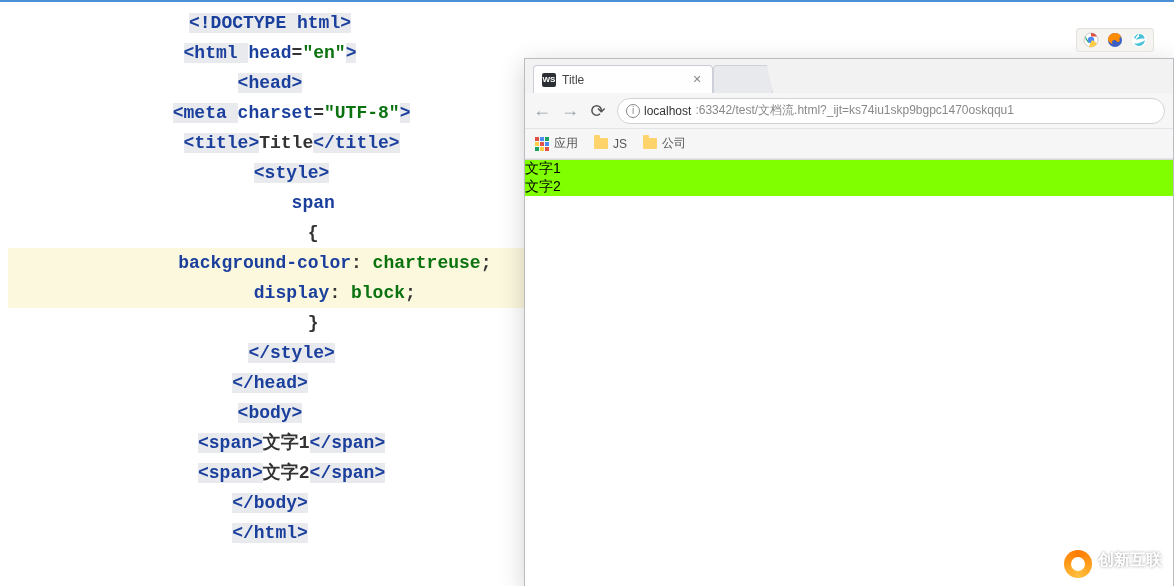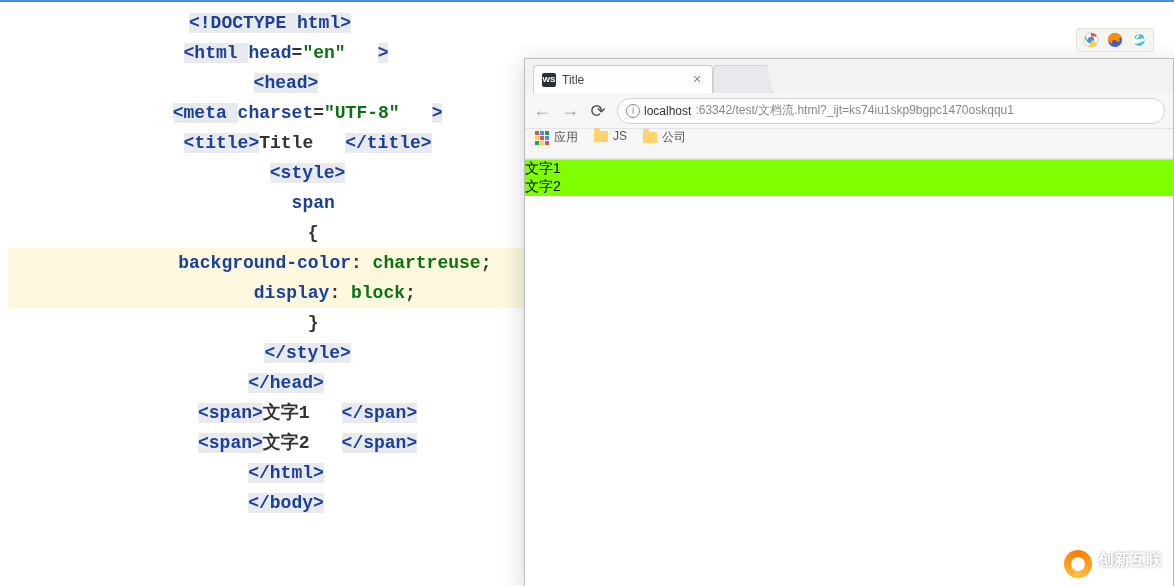--- a/index.html
+++ b/index.html
@@ -42,21 +42,21 @@
   }
   .line {
     height: 30px;
     line-height: 30px;
     white-space: pre;
     font-size: 18px;
     font-weight: 600;
     padding-left: 2px;
   }
   .line.hl { background: #fcf8de; }
-  .tag    { color: #1b3f9c; margin-left: 32px; }
+  .tag    { color: #1b3f9c; }
   .attr   { color: #1b3f9c; }
   .val    { color: #0a7310; font-weight: 700; }
   .prop   { color: #1b3f9c; }
   .pval   { color: #0a7310; }
   .punc   { color: #333; }
   .txt    { color: #333; }
   .sel    { color: #1b3f9c; }
   .doctype{ color: #b36b00; }
   .grayed { background: #e8eaed; color: #1b3f9c; }
 
@@ -144,21 +144,21 @@
   }
   .addr-box .info-ico {
     width: 14px; height: 14px; border-radius: 50%;
     border: 1px solid #888;
     display: flex; align-items: center; justify-content: center;
     font-size: 10px;
   }
   .addr-box .dark { color: #333; }
   .bookmark-row {
     display: flex;
-    align-items: flex-start;
+    align-items: center;
     height: 30px;
     padding: 0 10px;
     gap: 16px;
     background: #f6f6f6;
     border-bottom: 1px solid #e2e4e7;
     color: #555;
     font-size: 12px;
   }
   .bm-item { display: flex; align-items: center; gap: 5px; }
   .apps-ico {
@@ -239,24 +239,25 @@
     <div class="line">    <span class="tag grayed">&lt;meta </span><span class="attr">charset</span><span class="punc">=</span><span class="val">"UTF-8"</span><span class="tag grayed">&gt;</span></div>
     <div class="line">    <span class="tag grayed">&lt;title&gt;</span><span class="txt">Title</span><span class="tag grayed">&lt;/title&gt;</span></div>
     <div class="line">    <span class="tag grayed">&lt;style&gt;</span></div>
     <div class="line">        <span class="sel">span</span></div>
     <div class="line">        <span class="punc">{</span></div>
     <div class="line hl">            <span class="prop">background-color</span><span class="punc">: </span><span class="pval">chartreuse</span><span class="punc">;</span></div>
     <div class="line hl">            <span class="prop">display</span><span class="punc">: </span><span class="pval">block</span><span class="punc">;</span></div>
     <div class="line">        <span class="punc">}</span></div>
     <div class="line">    <span class="tag grayed">&lt;/style&gt;</span></div>
     <div class="line"><span class="tag grayed">&lt;/head&gt;</span></div>
+    <div class="line"><span class="tag grayed">&lt;body&gt;</span></div>
     <div class="line">    <span class="tag grayed">&lt;span&gt;</span><span class="txt">文字1</span><span class="tag grayed">&lt;/span&gt;</span></div>
     <div class="line">    <span class="tag grayed">&lt;span&gt;</span><span class="txt">文字2</span><span class="tag grayed">&lt;/span&gt;</span></div>
+    <div class="line"><span class="tag grayed">&lt;/body&gt;</span></div>
     <div class="line"><span class="tag grayed">&lt;/html&gt;</span></div>
-    <div class="line"><span class="tag grayed">&lt;/body&gt;</span></div>
   </div>
 </div>
 
 <div class="browser-window">
   <div class="titlebar">
     <div class="tabs-row">
       <div class="tab">
         <span class="favicon">WS</span>
         <span class="tab-title">Title</span>
         <span class="close">✕</span>

